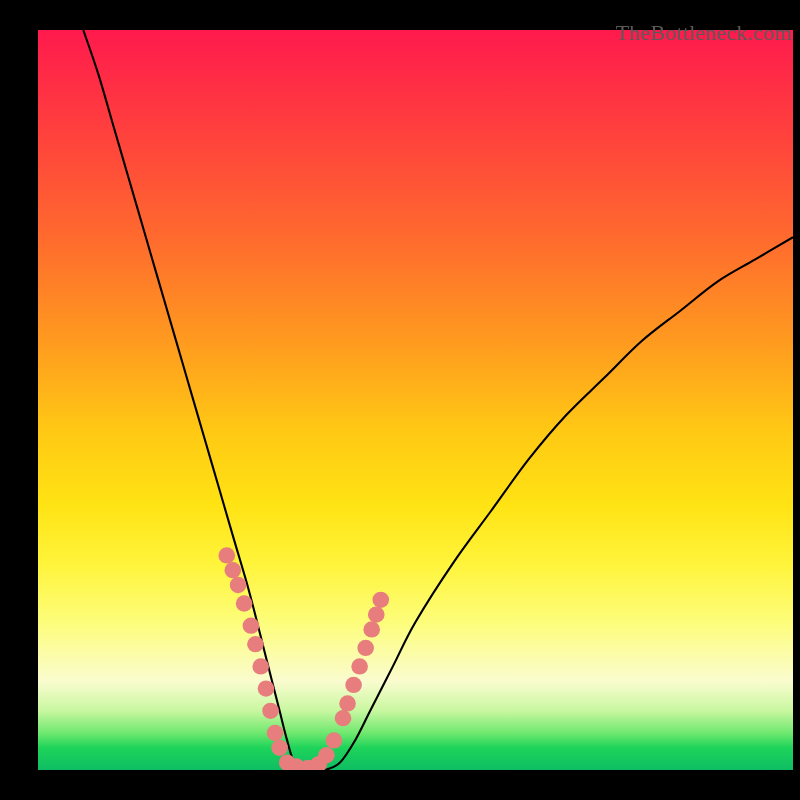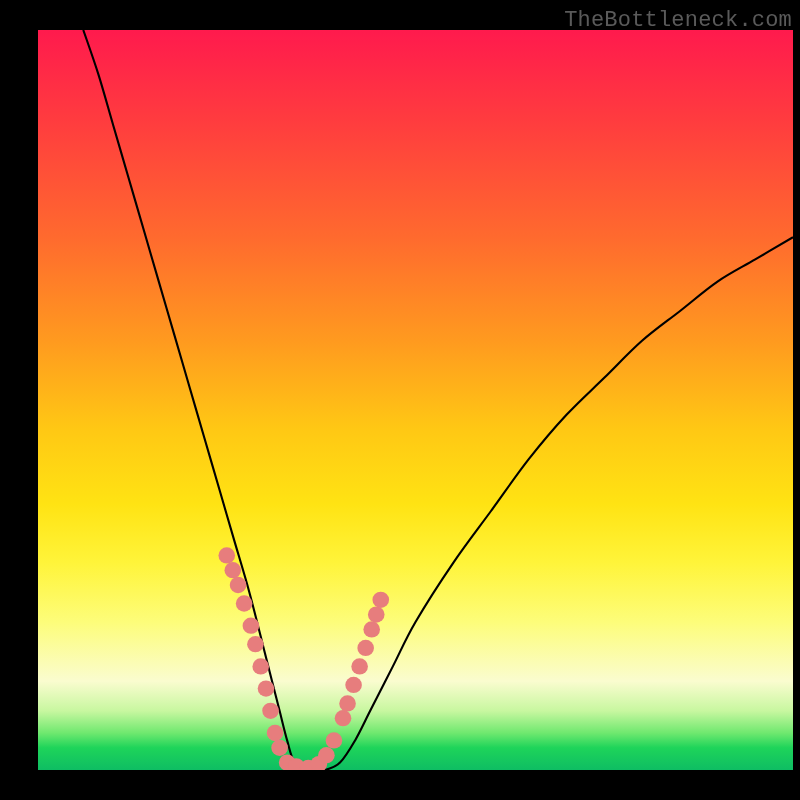--- a/index.html
+++ b/index.html
@@ -11,25 +11,25 @@
     font-family: Arial, Helvetica, sans-serif;
   }
   .frame {
     position: relative;
     width: 800px;
     height: 800px;
     background: #000;
   }
   .watermark {
     position: absolute;
-    top: 8px;
+    top: 20px;
     right: 8px;
     color: #5a5a5a;
     font-size: 22px;
-    font-family: Liberation Mono, monospace;
+    font-family: Liberation Serif, serif;
     letter-spacing: 0.2px;
     z-index: 5;
     user-select: none;
   }
   .plot-area {
     position: absolute;
     left: 38px;
     top: 30px;
     width: 755px;
     height: 740px;

